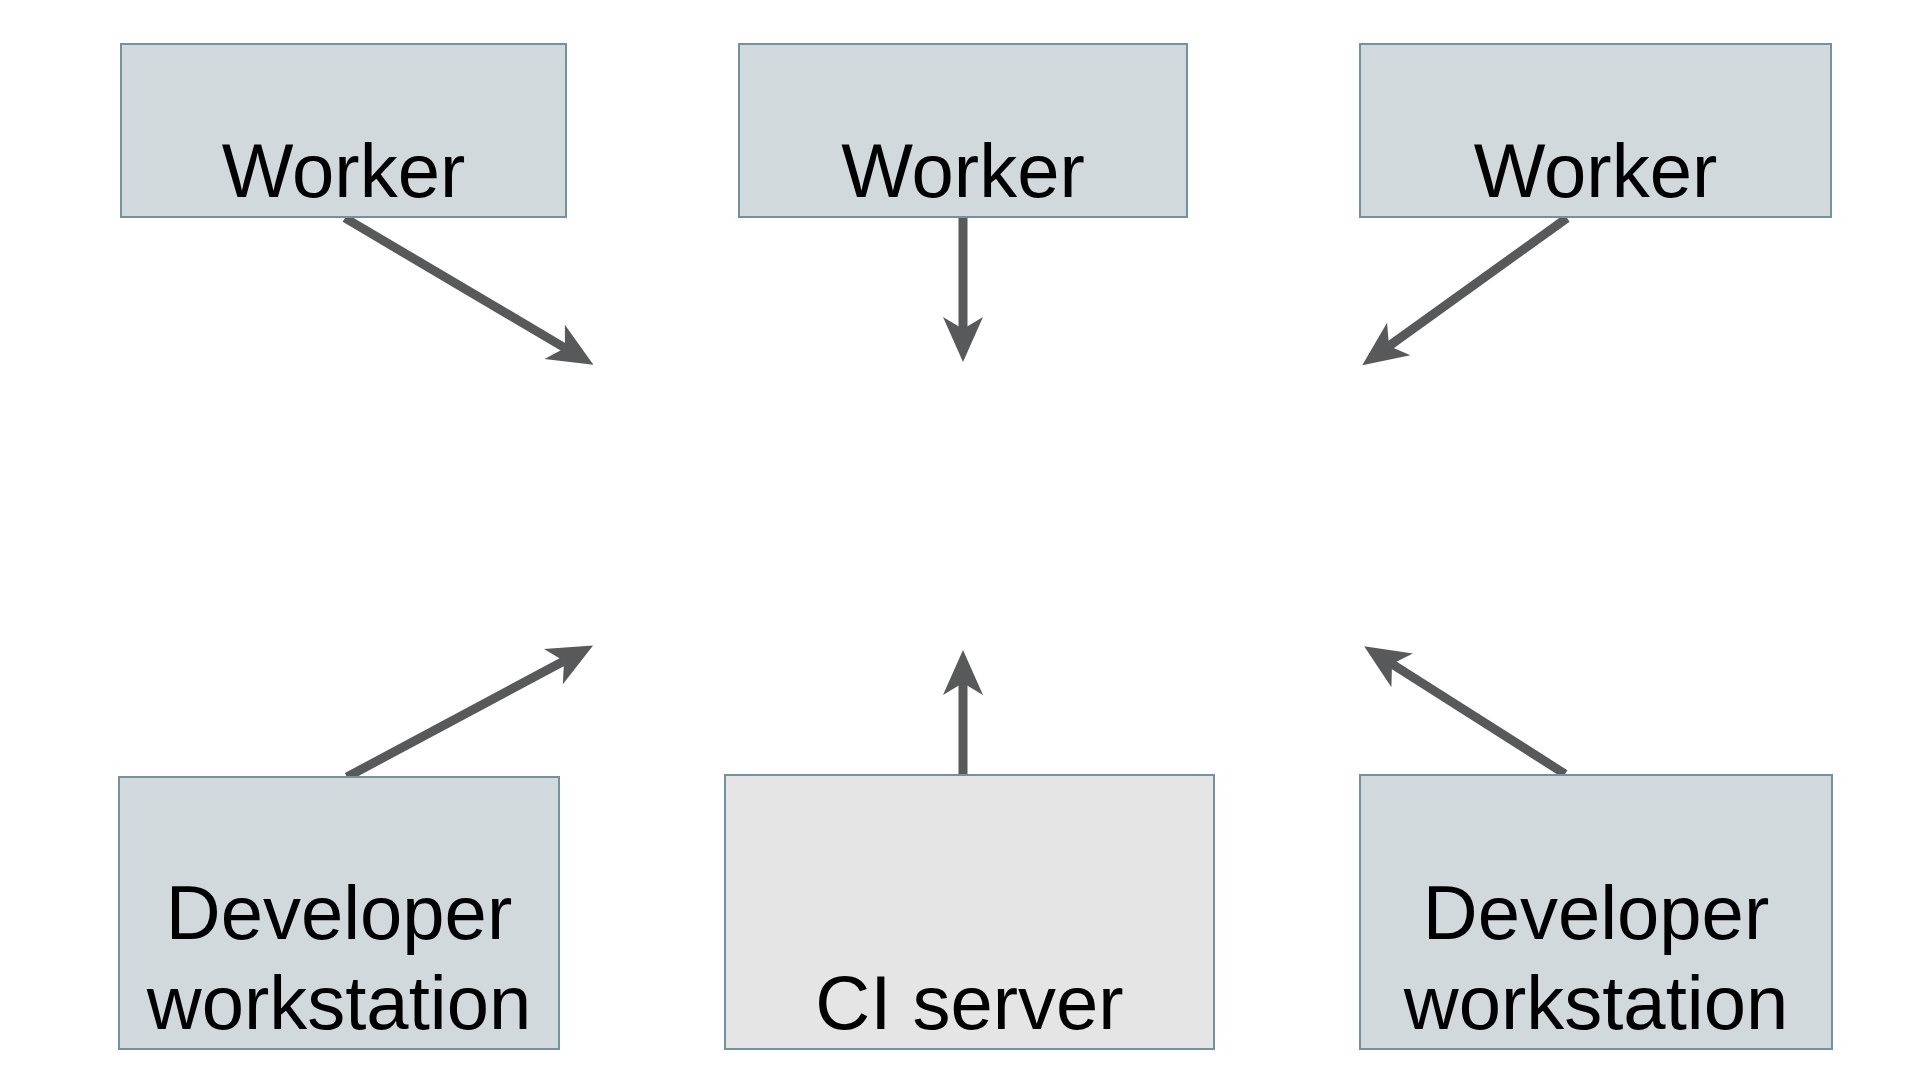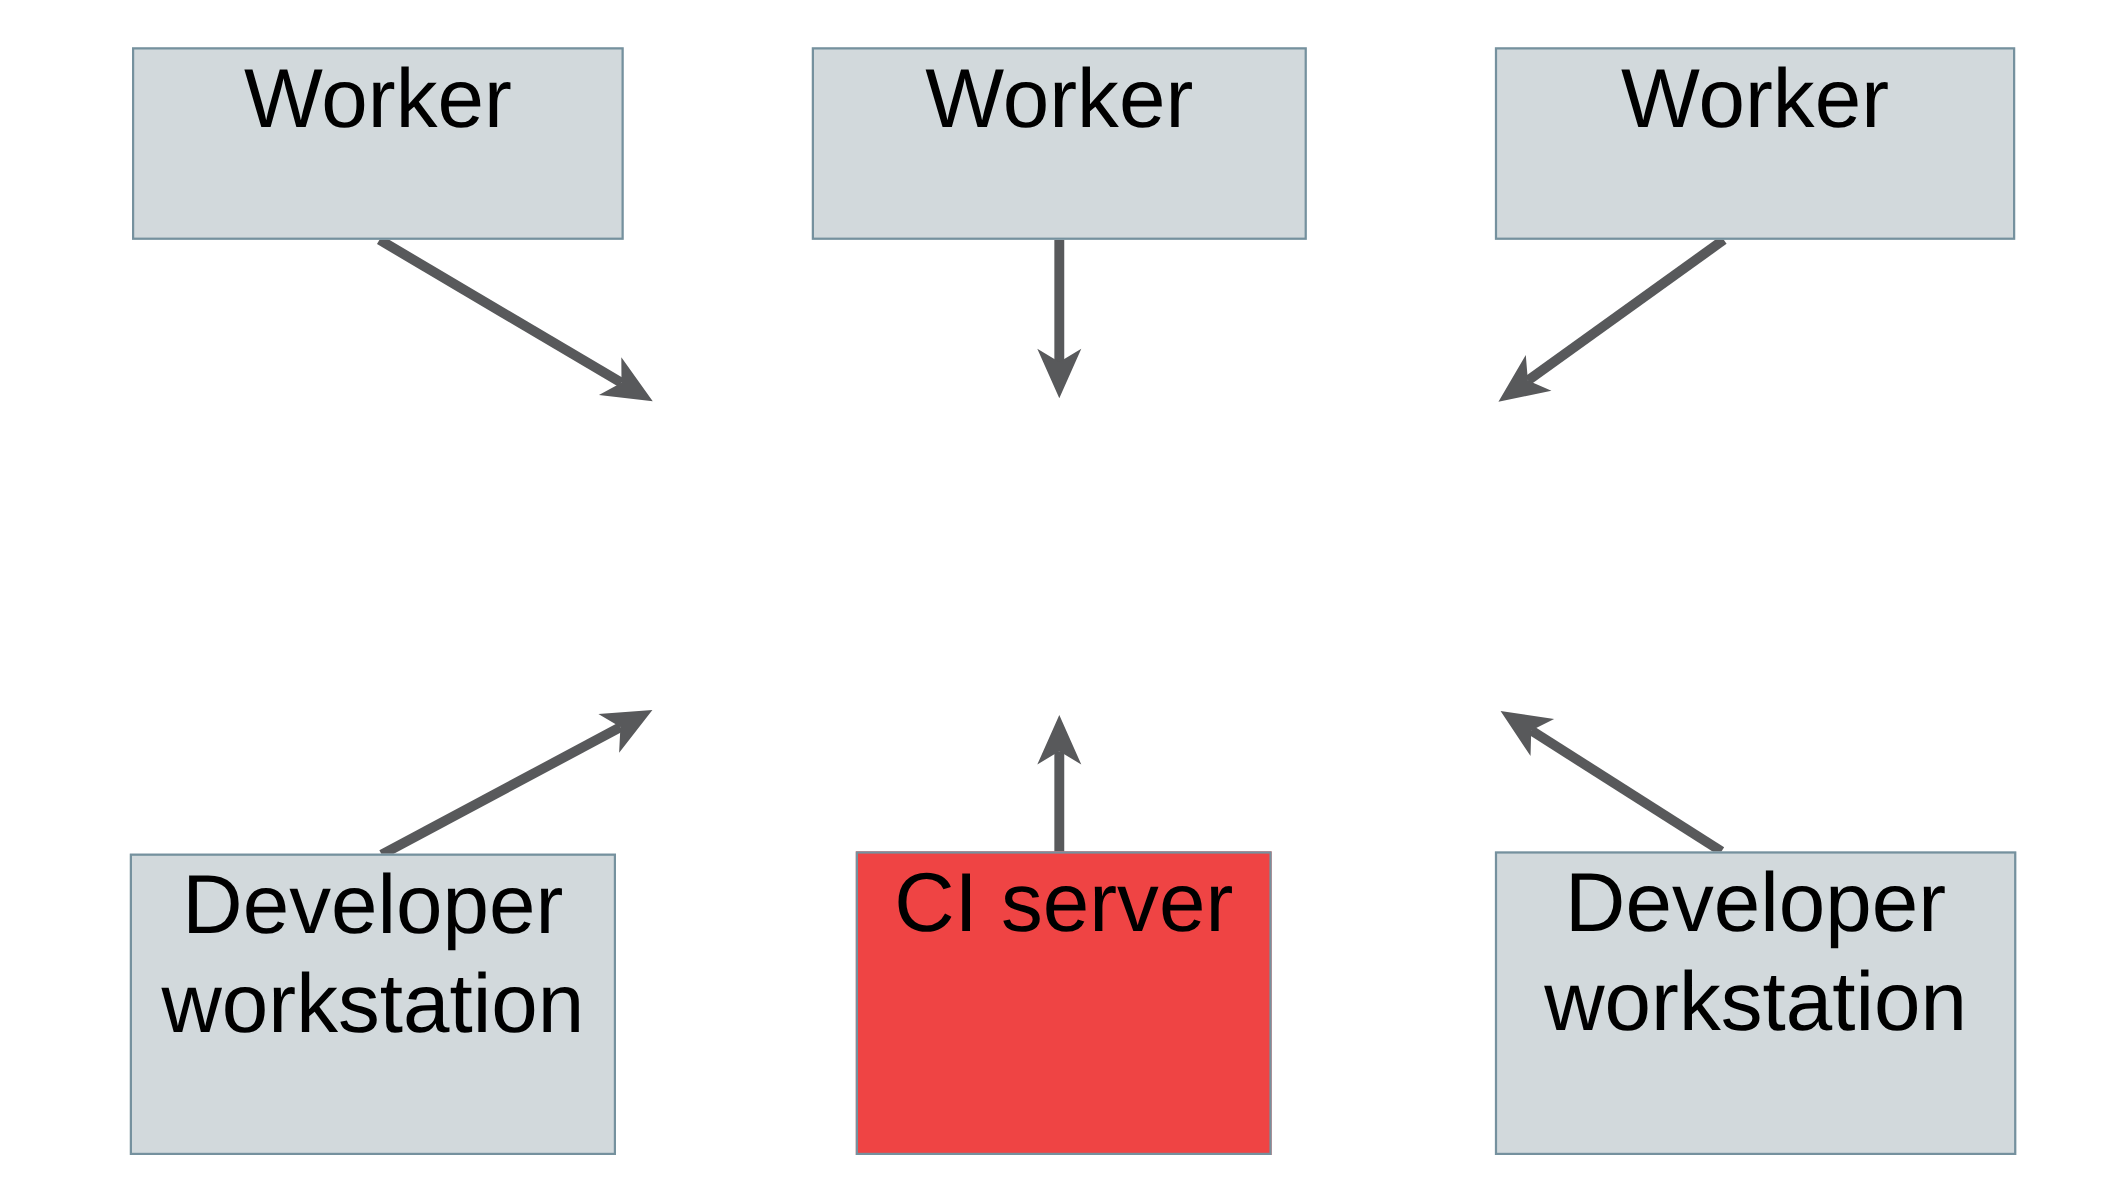--- a/index.html
+++ b/index.html
@@ -22,21 +22,21 @@
     width: 1910px;
     height: 1090px;
     pointer-events: none;
   }
   .node {
     position: absolute;
     box-sizing: border-box;
     background: #d2d9dc;
     border: 2px solid #f97316;
     display: flex;
-    align-items: flex-start;
+    align-items: flex-end;
     justify-content: center;
   }
   .node .label {
     font-size: 76px;
     line-height: 90px;
     color: #000000;
     text-align: center;
     white-space: pre-line;
     letter-spacing: 0px;
   }
@@ -73,21 +73,21 @@
   <div class="node" style="left: 1359px; top: 43px; width: 473px; height: 175px; background: rgb(210, 217, 220); border-color: rgb(117, 145, 158);">
     <span class="label" style="color: rgb(0, 0, 0);">Worker</span>
   </div>
 
 
   <div class="node" style="left: 118px; top: 776px; width: 442px; height: 274px; background: rgb(210, 217, 220); border-color: rgb(117, 145, 158);">
     <span class="label" style="color: rgb(0, 0, 0);">Developer
 workstation</span>
   </div>
 
-  <div class="node" style="left: 778px; top: 774px; width: 378px; height: 276px; background: #ef4444; border-color: rgb(117, 145, 158);">
+  <div class="node" style="left: 724px; top: 774px; width: 491px; height: 276px; background: #e5e5e5; border-color: rgb(117, 145, 158);">
     <span class="label" style="color: rgb(0, 0, 0);">CI server</span>
   </div>
 
   <div class="node" style="left: 1359px; top: 774px; width: 474px; height: 276px; background: rgb(210, 217, 220); border-color: rgb(117, 145, 158);">
     <span class="label" style="color: rgb(0, 0, 0);">Developer
 workstation</span>
   </div>
 
 </div>
 

